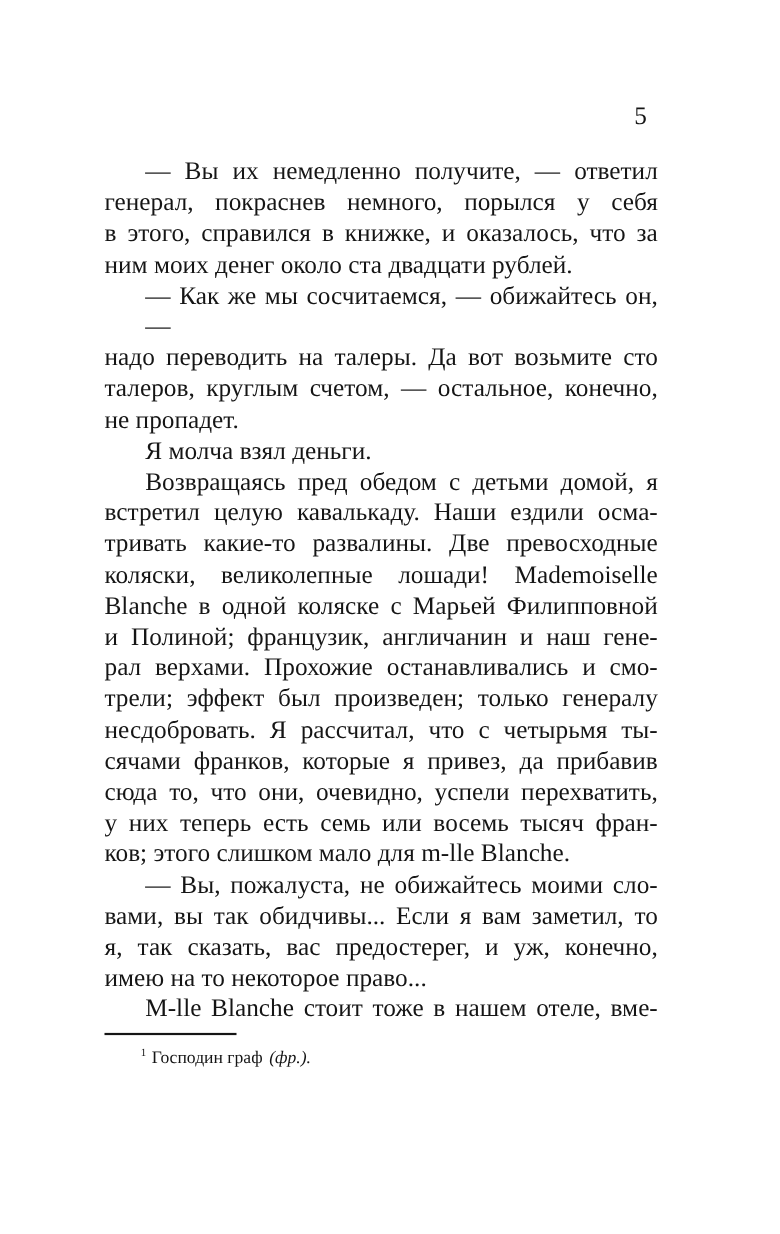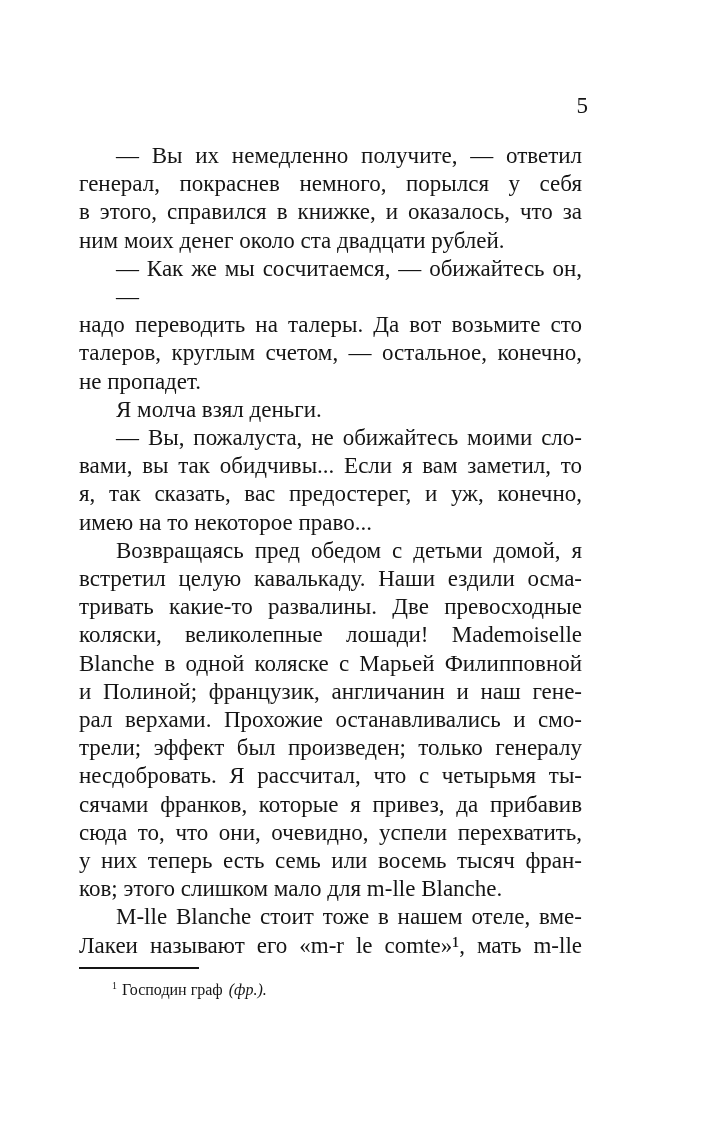--- a/index.html
+++ b/index.html
@@ -19,21 +19,21 @@
     position: absolute;
     left: 85px;
     top: 93px;
     width: 503px;
     text-align: right;
     font-size: 23px;
     line-height: 26px;
   }
   .body-text {
     position: absolute;
-    left: 79px;
+    left: 95px;
     top: 142px;
     width: 503px;
     font-size: 23px;
     line-height: 28.2px;
   }
   .paragraph {
     margin: 0;
     padding: 0;
   }
   .line {
@@ -90,45 +90,44 @@
     <div class="line">надо переводить на талеры. Да вот возьмите сто</div>
     <div class="line">талеров, круглым счетом, — остальное, конечно,</div>
     <div class="line end">не пропадет.</div>
   </div>
 
   <div class="paragraph">
     <div class="line indent end">Я молча взял деньги.</div>
   </div>
 
   <div class="paragraph">
-    <div class="line indent">— Вы, пожалуста, не обижайтесь моими сло-</div>
-    <div class="line">вами, вы так обидчивы... Если я вам заметил, то</div>
-    <div class="line">я, так сказать, вас предостерег, и уж, конечно,</div>
-    <div class="line end">имею на то некоторое право...</div>
-  </div>
-
-  <div class="paragraph">
     <div class="line indent">Возвращаясь пред обедом с детьми домой, я</div>
     <div class="line">встретил целую кавалькаду. Наши ездили осма-</div>
     <div class="line">тривать какие-то развалины. Две превосходные</div>
     <div class="line">коляски, великолепные лошади! Mademoiselle</div>
     <div class="line">Blanche в одной коляске с Марьей Филипповной</div>
     <div class="line">и Полиной; французик, англичанин и наш гене-</div>
     <div class="line">рал верхами. Прохожие останавливались и смо-</div>
     <div class="line">трели; эффект был произведен; только генералу</div>
     <div class="line">несдобровать. Я рассчитал, что с четырьмя ты-</div>
     <div class="line">сячами франков, которые я привез, да прибавив</div>
     <div class="line">сюда то, что они, очевидно, успели перехватить,</div>
     <div class="line">у них теперь есть семь или восемь тысяч фран-</div>
     <div class="line end">ков; этого слишком мало для m-lle Blanche.</div>
   </div>
 
   <div class="paragraph">
+    <div class="line indent">— Вы, пожалуста, не обижайтесь моими сло-</div>
+    <div class="line">вами, вы так обидчивы... Если я вам заметил, то</div>
+    <div class="line">я, так сказать, вас предостерег, и уж, конечно,</div>
+    <div class="line end">имею на то некоторое право...</div>
+  </div>
+
+  <div class="paragraph">
     <div class="line indent">M-lle Blanche стоит тоже в нашем отеле, вме-</div>
-    <div class="line">Лакеи называют его «m-r le comte»¹, мать m-lle</div>
   </div>
 
   <div class="fn-rule"></div>
 
   <div class="footnote">
     <sup>1</sup><span class="fn-text">Господин граф</span><span class="it">(фр.).</span>
   </div>
 
 </div>
 

